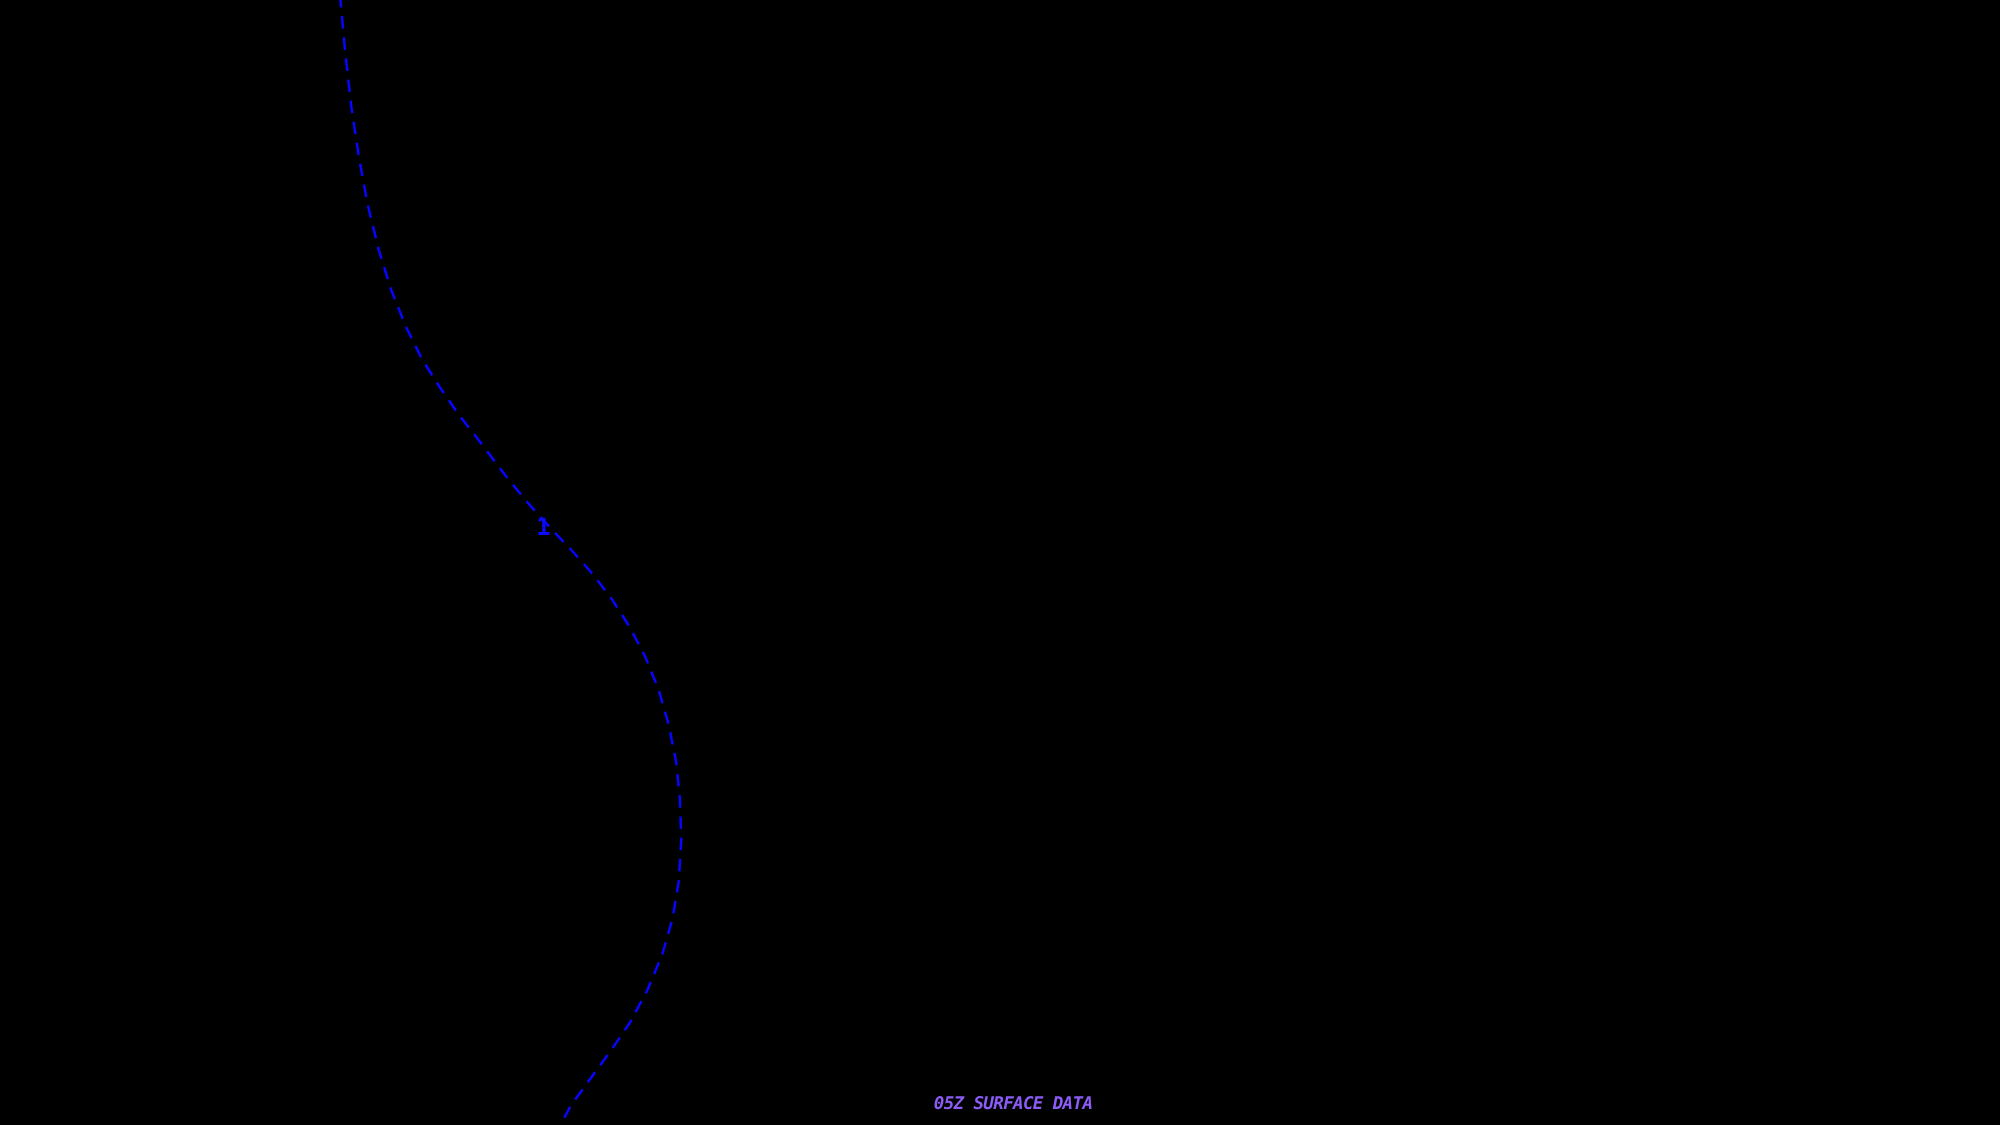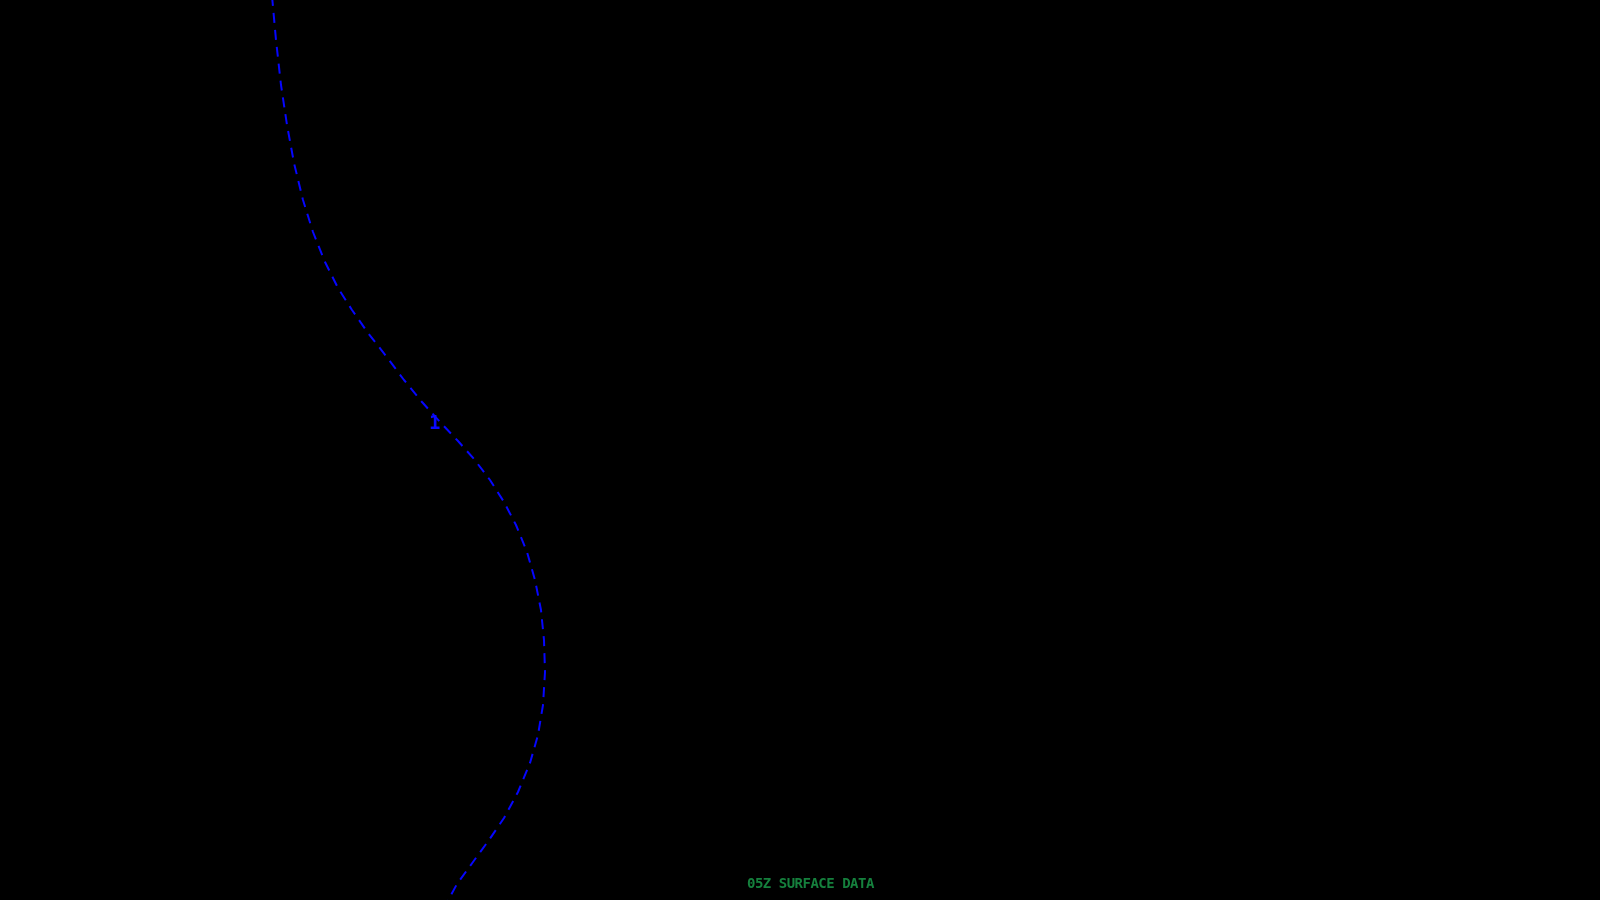--- a/index.html
+++ b/index.html
@@ -49,15 +49,15 @@
 <body>
 
 <div class="screen">
 
   <svg class="plot-svg" viewBox="0 0 1600 900" xmlns="http://www.w3.org/2000/svg">
     <polyline fill="none" stroke-linecap="butt" stroke-linejoin="round" points="272,-4 276,40 281,85 287,125 294,163 303,200 313,232 325,262 338,288 352,310 368,333 386,356 404,380 422,402 440,422 458,441 474,459 490,480 504,502 516,525 527,552 535,580 541,610 544,640 545,672 543,705 538,735 530,763 518,792 504,818 489,840 473,862 457,884 446,904" stroke="#0606ff" stroke-width="2" stroke-dasharray="10,7"></polyline>
   </svg>
 
   <div class="trough-label" style="left: 429px; top: 413px; color: rgb(10, 10, 255);">1</div>
 
-  <div class="footer-title" style="left: 747px; top: 876px; color: #15803d;">05Z SURFACE DATA</div>
+  <div class="footer-title" style="left: 747px; top: 876px; color: #8b5cf6; font-style: italic;">05Z SURFACE DATA</div>
 
 </div>
 
 </body></html>

